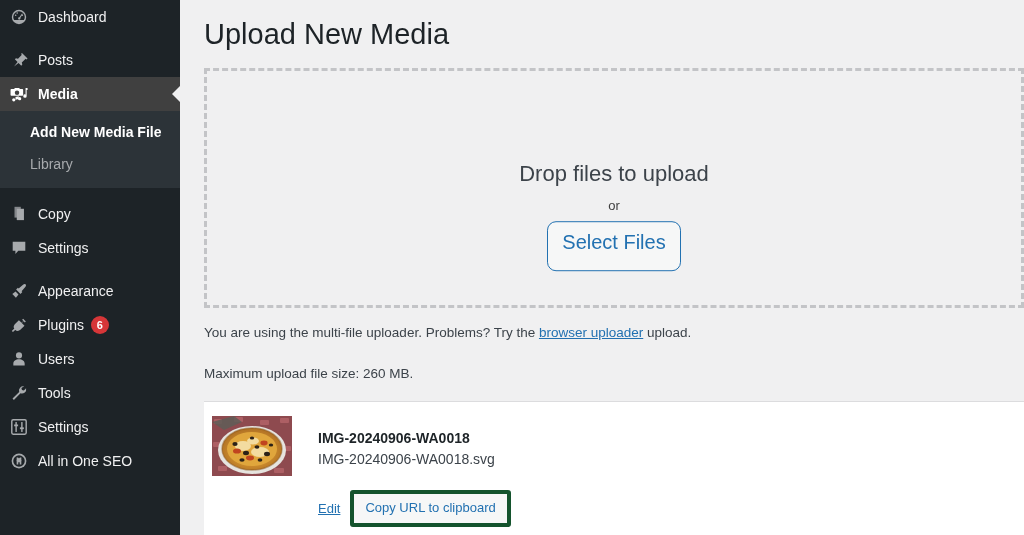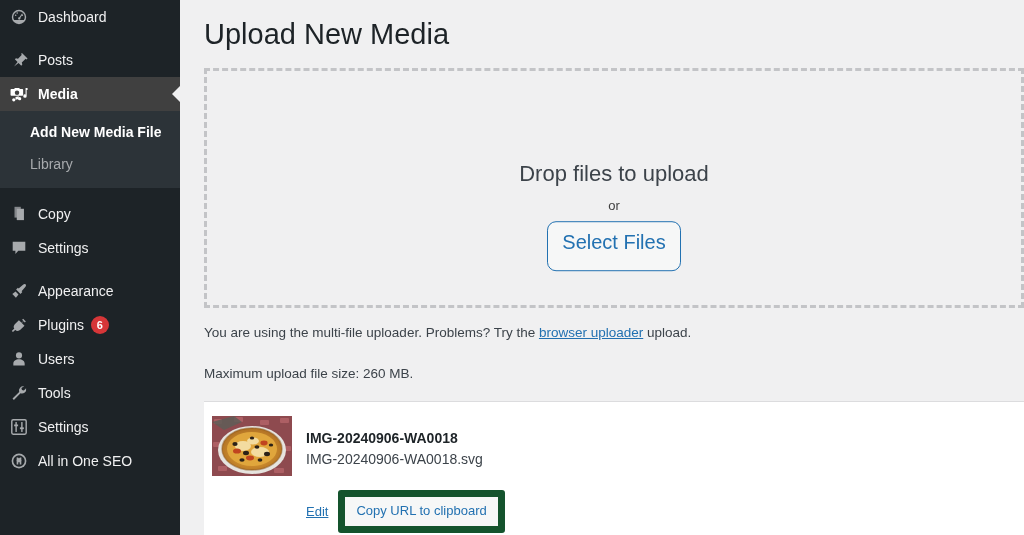--- a/index.html
+++ b/index.html
@@ -157,21 +157,21 @@
   .thumb {
     width: 80px; height: 60px;
     flex: 0 0 80px;
     overflow: hidden;
     background: #8d5a4a;
     position: relative;
     margin-top: 6px;
   }
   .thumb svg { display: block; width: 80px; height: 60px; }
 
-  .file-meta { margin-left: 14px; padding-top: 18px; }
+  .file-meta { margin-left: 26px; padding-top: 18px; }
   .file-title {
     font-size: 14px;
     font-weight: 700;
     color: #1d2327;
     line-height: 1.5;
   }
   .file-name {
     font-size: 14px;
     color: #3c434a;
     line-height: 1.5;
@@ -183,21 +183,21 @@
   }
   .edit-link {
     font-size: 13px;
     color: #2271b1;
     text-decoration: underline;
     margin-right: 10px;
     cursor: pointer;
   }
   .copy-btn {
     background: #f6f7f7;
-    border: 7px solid #14532d;
+    border: 4px solid #14532d;
     border-radius: 3px;
     color: #2271b1;
     font-size: 13px;
     padding: 5px 11px 6px 11px;
     line-height: 1.4;
     cursor: pointer;
     font-family: "Liberation Sans", sans-serif;
   }
 </style>
 </head>

